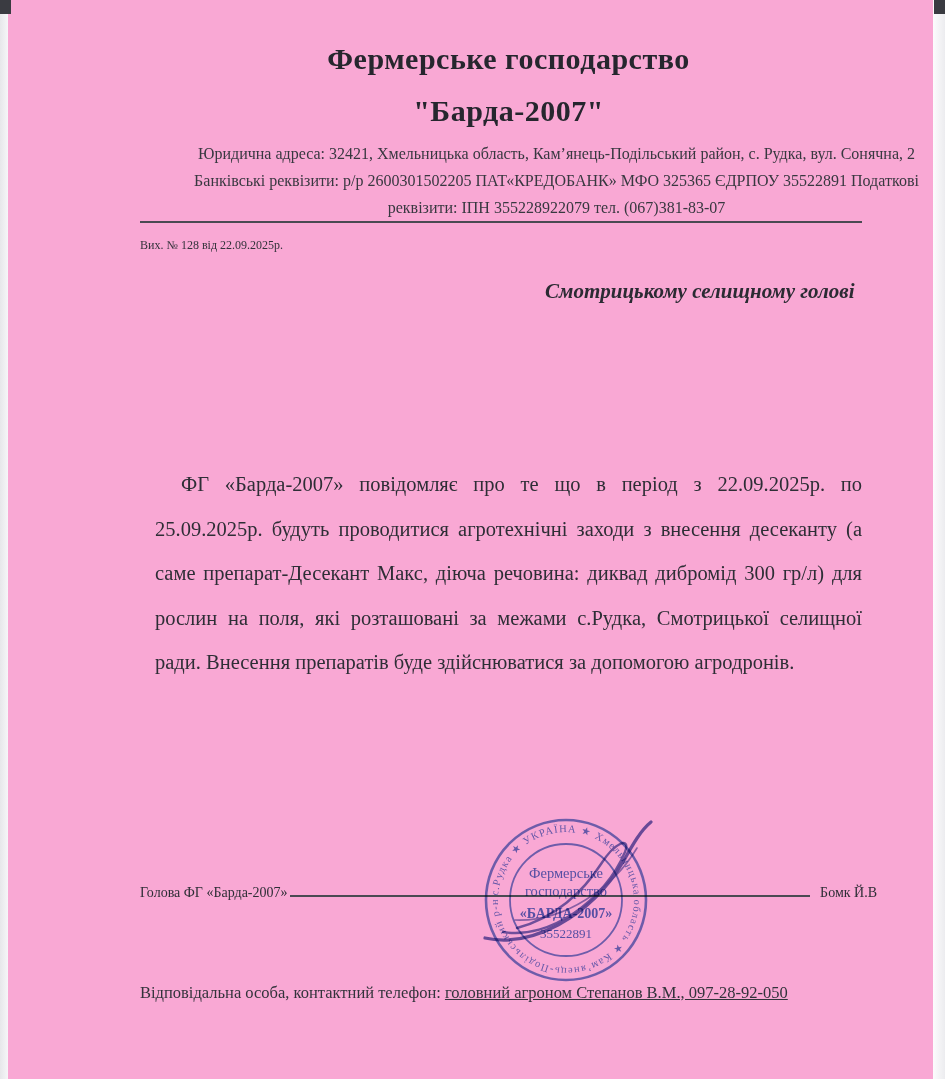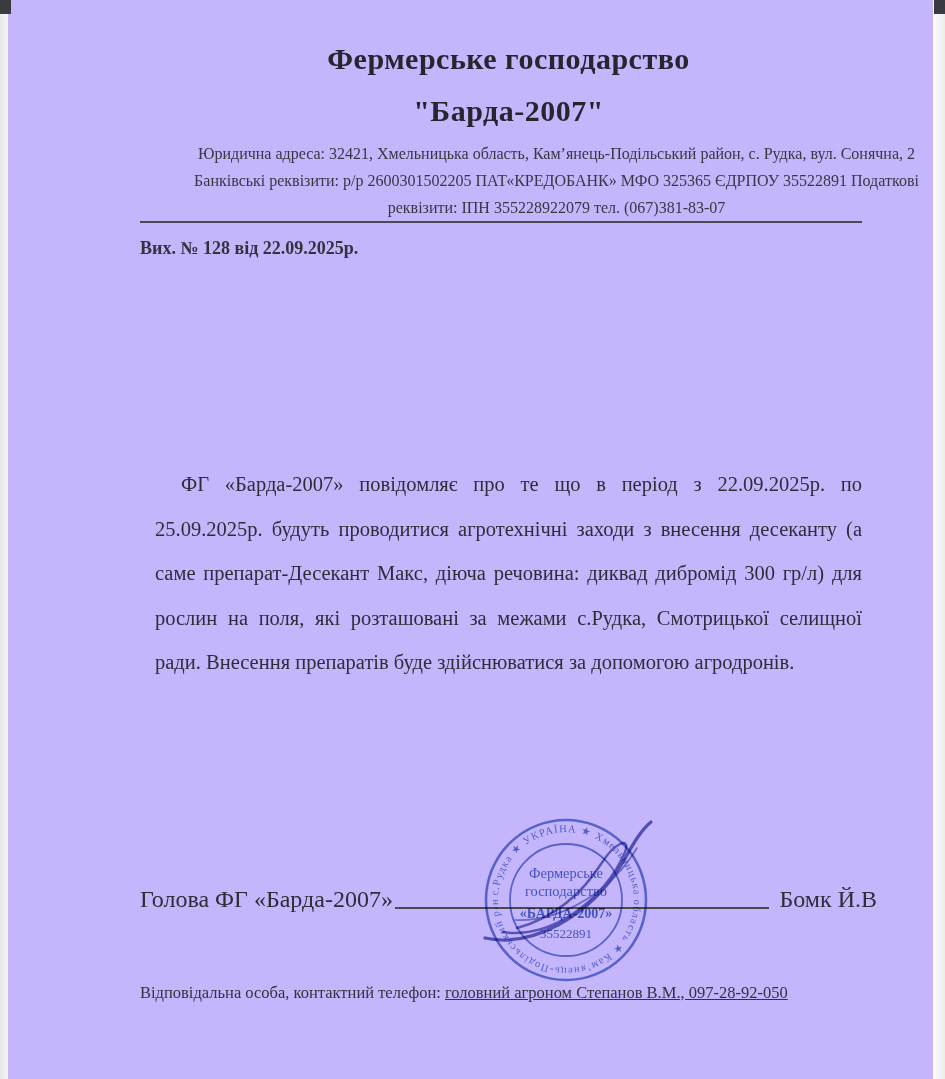--- a/index.html
+++ b/index.html
@@ -1,19 +1,19 @@
 <!DOCTYPE html>
 <html lang="uk"><head>
 <meta charset="utf-8">
 <style>
   html,body{margin:0;padding:0;background:#ffffff;}
   .page{
     position:relative;
     width:945px;height:1079px;
-    background:#c4b5fd;
+    background:#f9a8d4;
     font-family:"Liberation Serif", serif;
     color:#2e2e36;
     overflow:hidden;
   }
   
   .edge-left{position:absolute;left:0;top:0;width:8px;height:100%;
     background:linear-gradient(to right,#e7e7ea,#f6f6f8);}
   .edge-right{position:absolute;right:0;top:0;width:12px;height:100%;
     background:linear-gradient(to left,#ececef,#fcfcfd);}
   .corner{position:absolute;background:#3a3b41;}
@@ -29,40 +29,40 @@
   .org-name-2{top:94px;}
 
   .letterhead-details{
     position:absolute;left:140px;top:140px;width:737px;
     text-align:center;font-size:16px;line-height:27px;color:#383840;margin-left:48px;
   }
   .rule{
     position:absolute;left:140px;top:221px;width:722px;height:2px;
     background:#4a4a52;
   }
-  .ref-line{position:absolute;left:140px;top:238px;font-size:18px;color:#33333b;font-weight:bold;}
+  .ref-line{position:absolute;left:140px;top:238px;font-size:12px;color:#33333b;}
 
   .addressee{
     position:absolute;left:545px;top:268px;width:360px;
     font-size:21px;font-weight:bold;font-style:italic;line-height:46px;
     color:#2b2b33;
   }
   .subject{
     position:absolute;left:140px;top:390px;width:737px;
     text-align:center;font-size:21px;letter-spacing:.5px;color:#2b2b33;
   }
   .body-text{
     position:absolute;left:140px;top:447px;width:737px;
     font-size:20.5px;line-height:44.5px;text-align:justify;color:#2e2e36;
   }
   .body-text p{margin:15px;text-indent:26px;}
 
   .sig-row{
     position:absolute;left:140px;top:878px;width:737px;
-    display:flex;align-items:flex-end;font-size:24px;color:#2e2e36;
+    display:flex;align-items:flex-end;font-size:14px;color:#2e2e36;
   }
   .sig-label{white-space:nowrap;}
   .sig-line{flex:1;border-bottom:2px solid #4a4a52;height:1.2em;margin:0 10px 4px 2px;}
   .sig-name{white-space:nowrap;}
 
   .stamp-svg{
     position:absolute;left:478px;top:812px;width:176px;height:176px;
     mix-blend-mode:multiply;opacity:.92;z-index:3;
   }
   .signature-svg{
@@ -91,20 +91,21 @@
     <div>Юридична адреса: 32421, Хмельницька область, Кам’янець-Подільський район, с. Рудка, вул. Сонячна, 2</div>
     <div>Банківські реквізити: р/р 2600301502205 ПАТ«КРЕДОБАНК» МФО 325365 ЄДРПОУ 35522891 Податкові</div>
     <div>реквізити: ІПН 355228922079 тел. (067)381-83-07</div>
   </div>
 
   <div class="rule"></div>
 
   <div class="ref-line">Вих. № 128 від 22.09.2025р.</div>
 
   <div class="addressee">
+    <div>Смотрицькому селищному голові</div>
   </div>
 
 
   <div class="body-text">
     <p>ФГ «Барда-2007» повідомляє про те що в період з 22.09.2025р. по 25.09.2025р. будуть проводитися агротехнічні заходи з внесення десеканту (а саме препарат-Десекант Макс, діюча речовина: диквад дибромід 300 гр/л)  для рослин на поля, які розташовані за межами с.Рудка, Смотрицької селищної ради. Внесення препаратів буде здійснюватися за допомогою агродронів.</p>
   </div>
 
   <div class="sig-row">
     <span class="sig-label">Голова ФГ «Барда-2007»</span>
     <span class="sig-line"></span>

